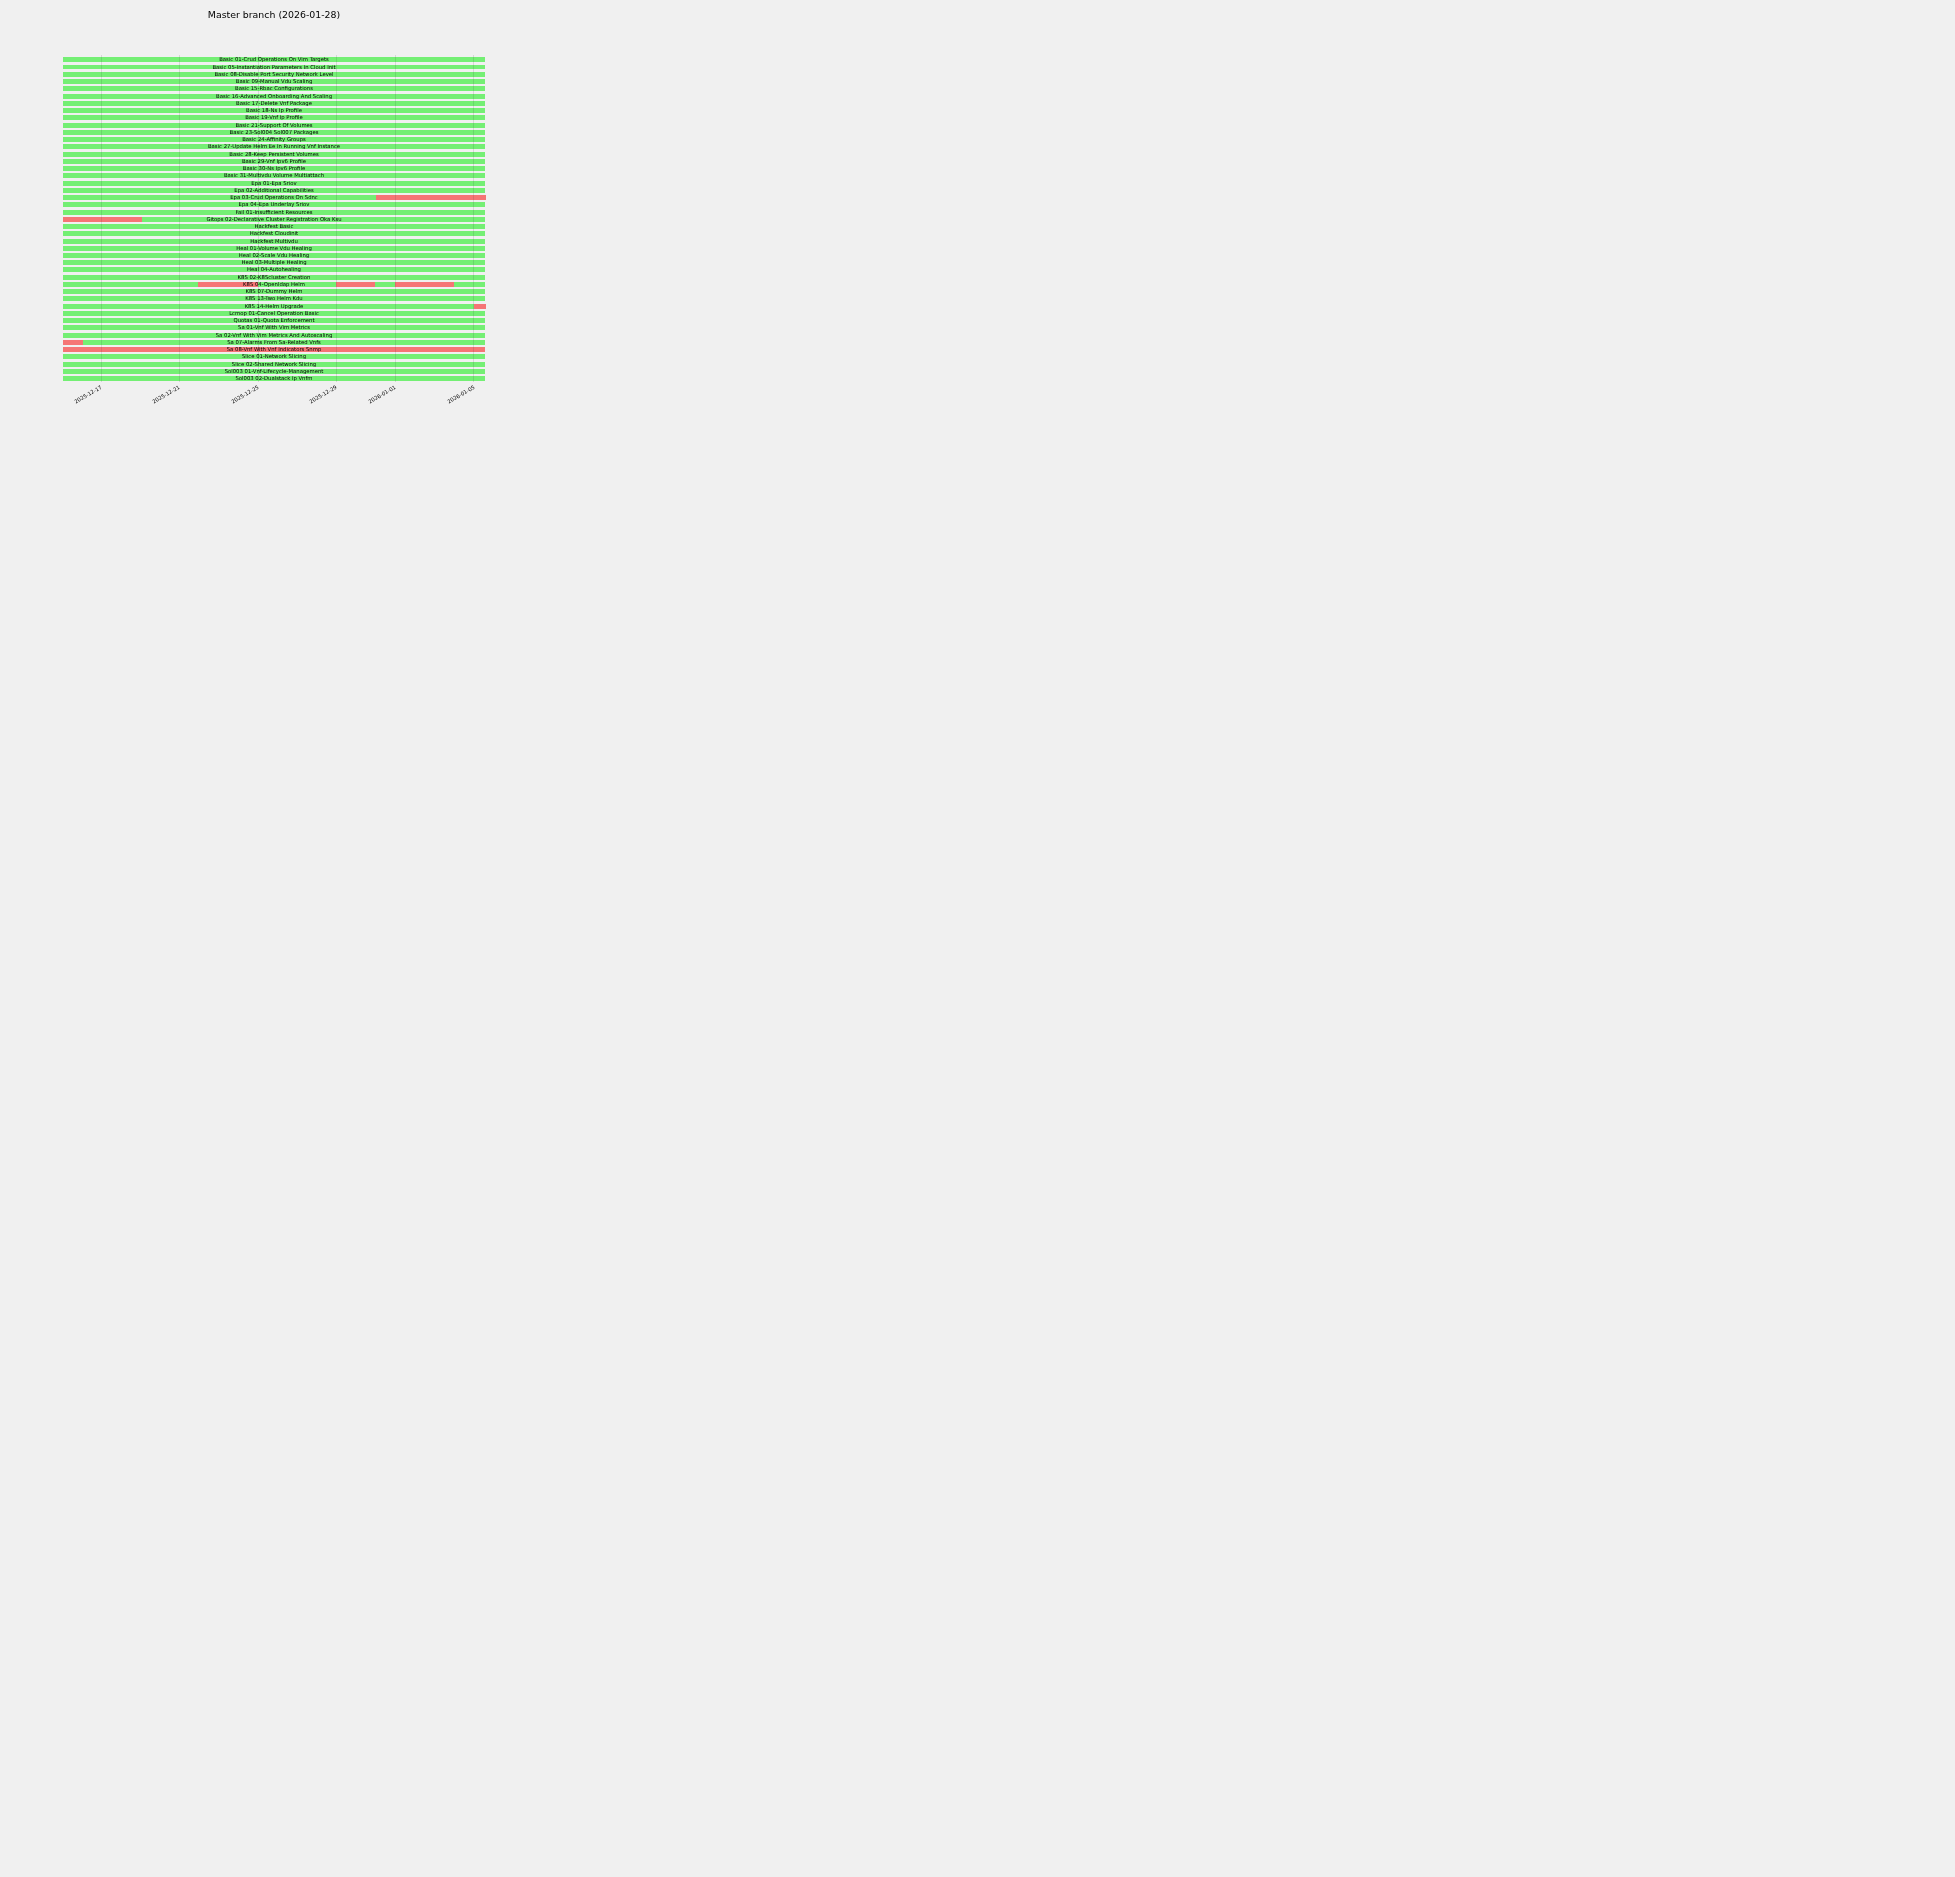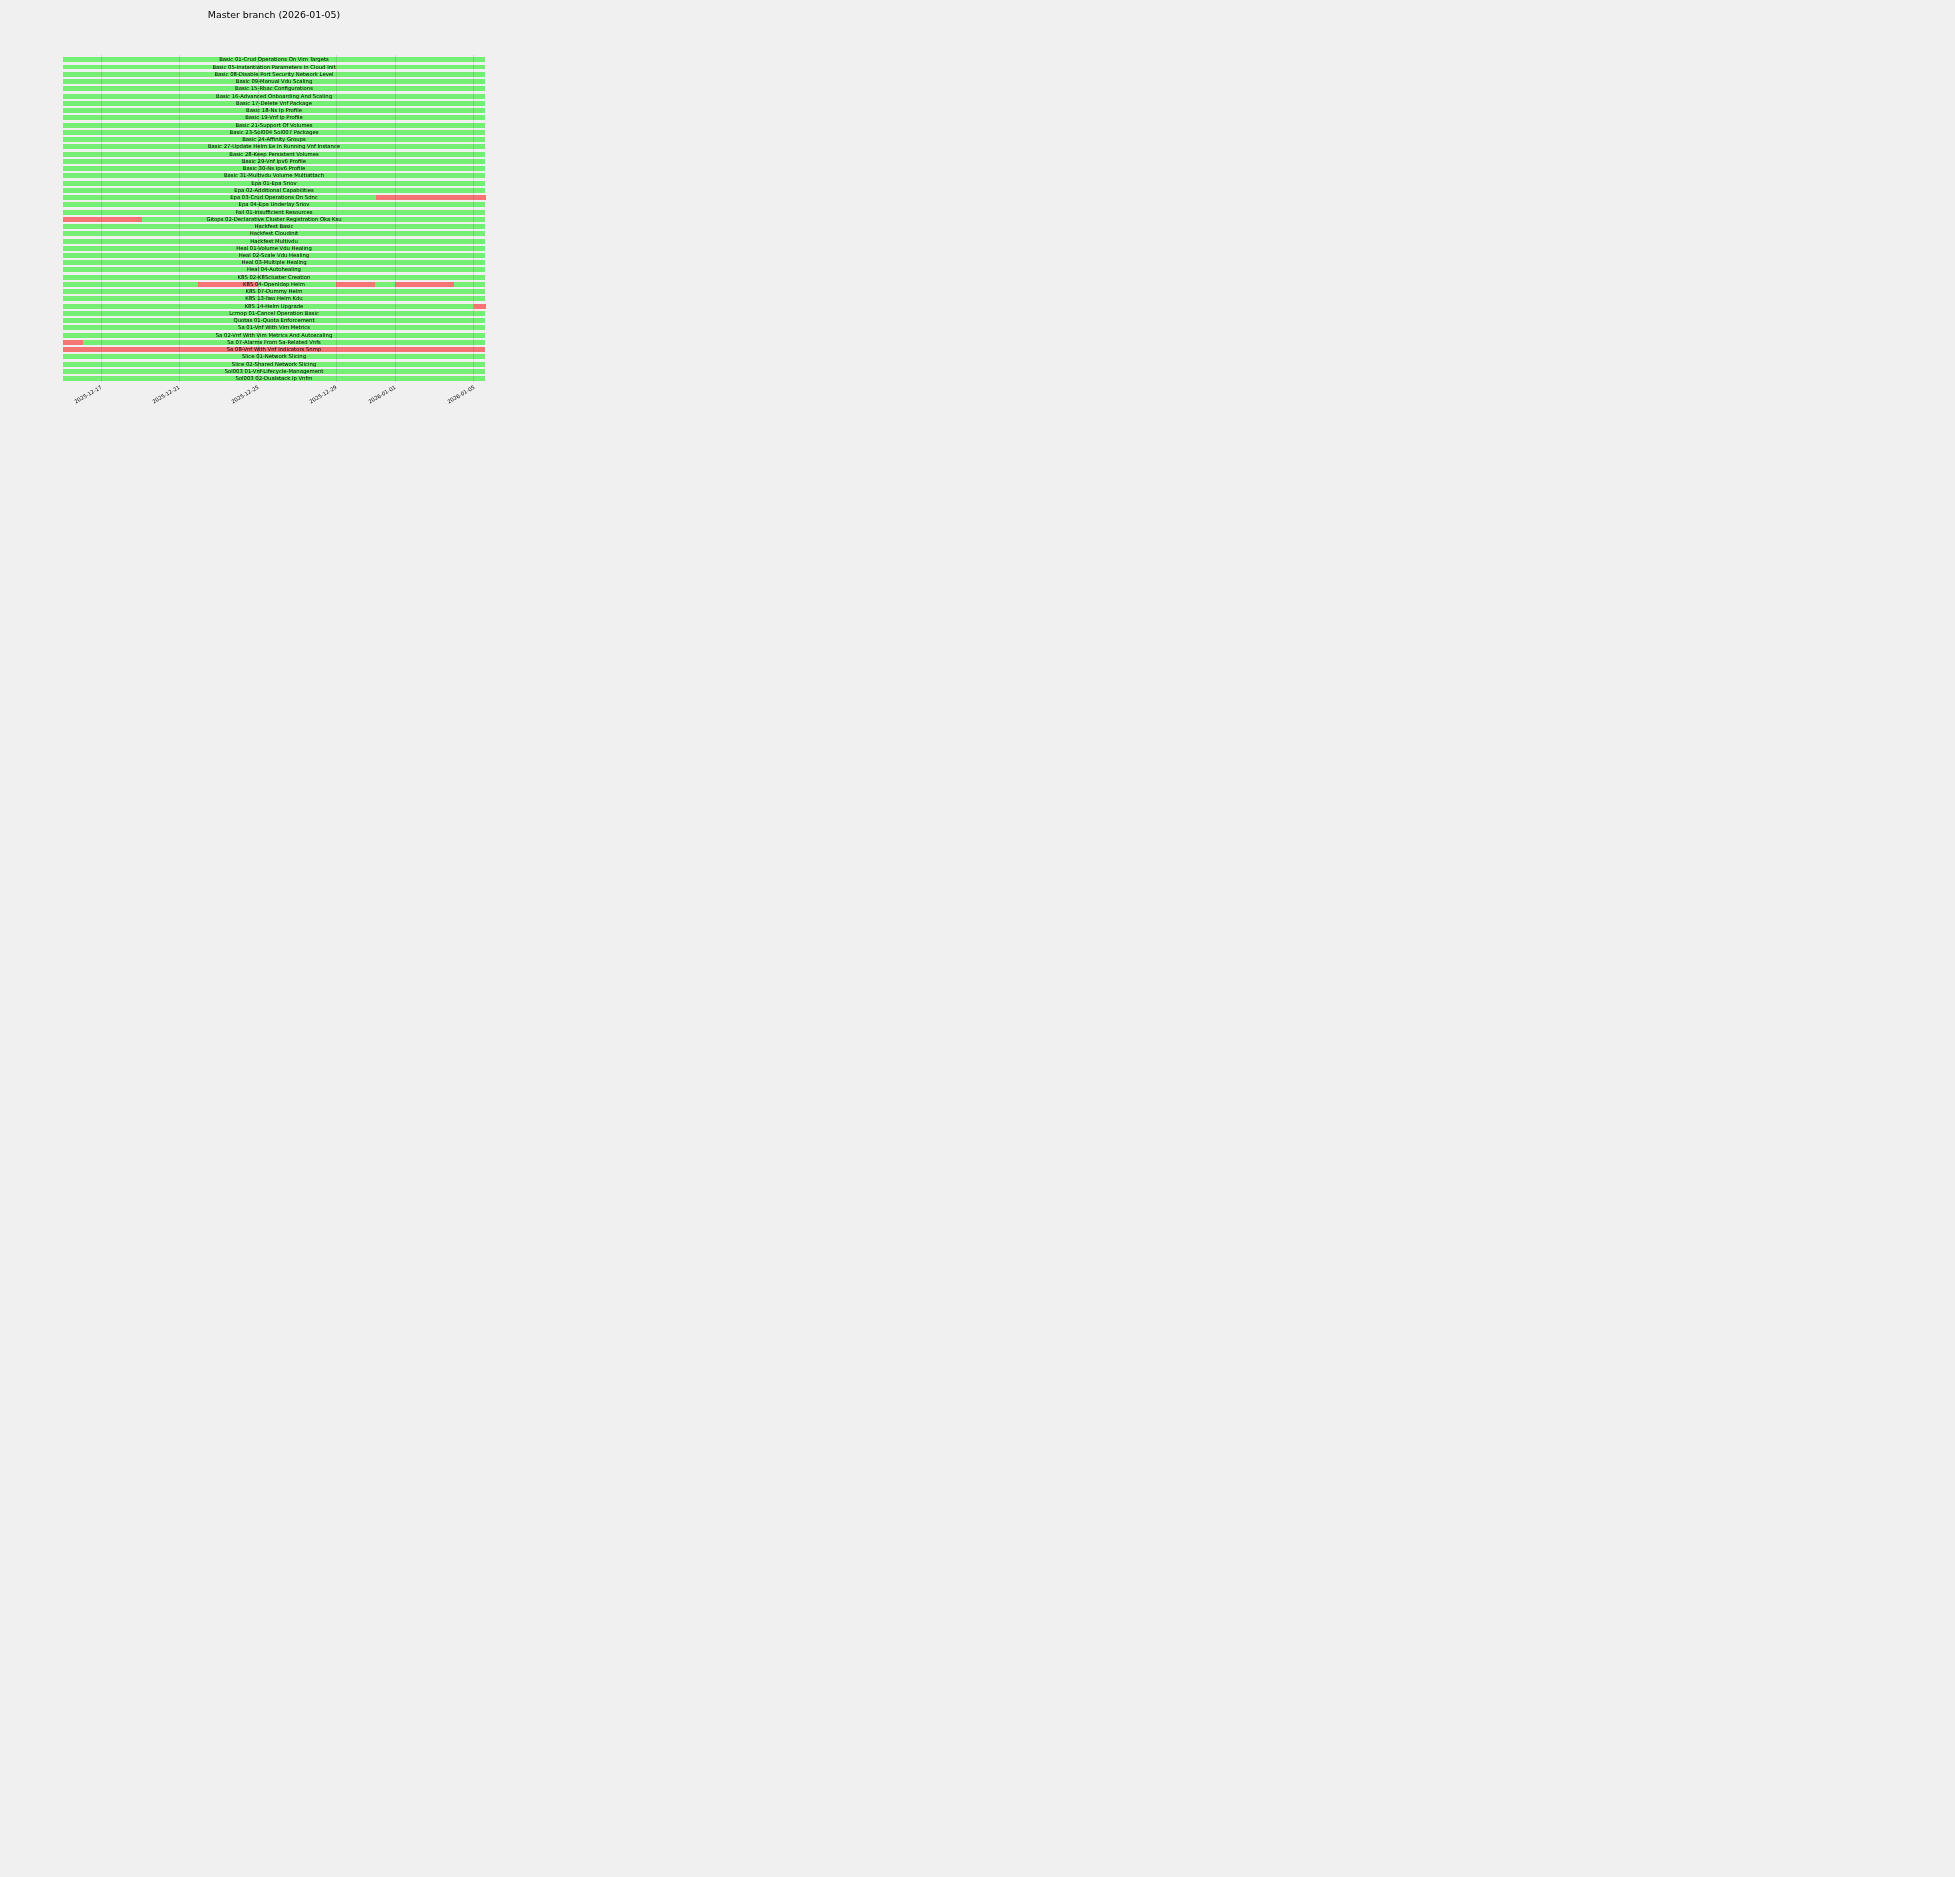--- a/index.html
+++ b/index.html
@@ -34,21 +34,21 @@
   }
   .x-tick-label{
     position:absolute;z-index:2;
     font-size:5.3px;white-space:nowrap;
     transform:rotate(-30deg);transform-origin:100% 0;
   }
 </style>
 </head>
 <body>
 
-<div class="chart-title">Master branch (2026-01-05)</div>
+<div class="chart-title">Master branch (2026-01-28)</div>
 <div class="plot-area">
     <div class="test-row" style="top: 2.3px; height: 4.9px; background: rgb(116, 239, 116);">
       <span class="row-label">Basic 01-Crud Operations On Vim Targets</span>
     </div>
     <div class="test-row" style="top: 9.6px; height: 4.9px; background: rgb(116, 239, 116);">
       <span class="row-label">Basic 05-Instantiation Parameters In Cloud Init</span>
     </div>
     <div class="test-row" style="top: 17px; height: 4.9px; background: rgb(116, 239, 116);">
       <span class="row-label">Basic 08-Disable Port Security Network Level</span>
     </div>

